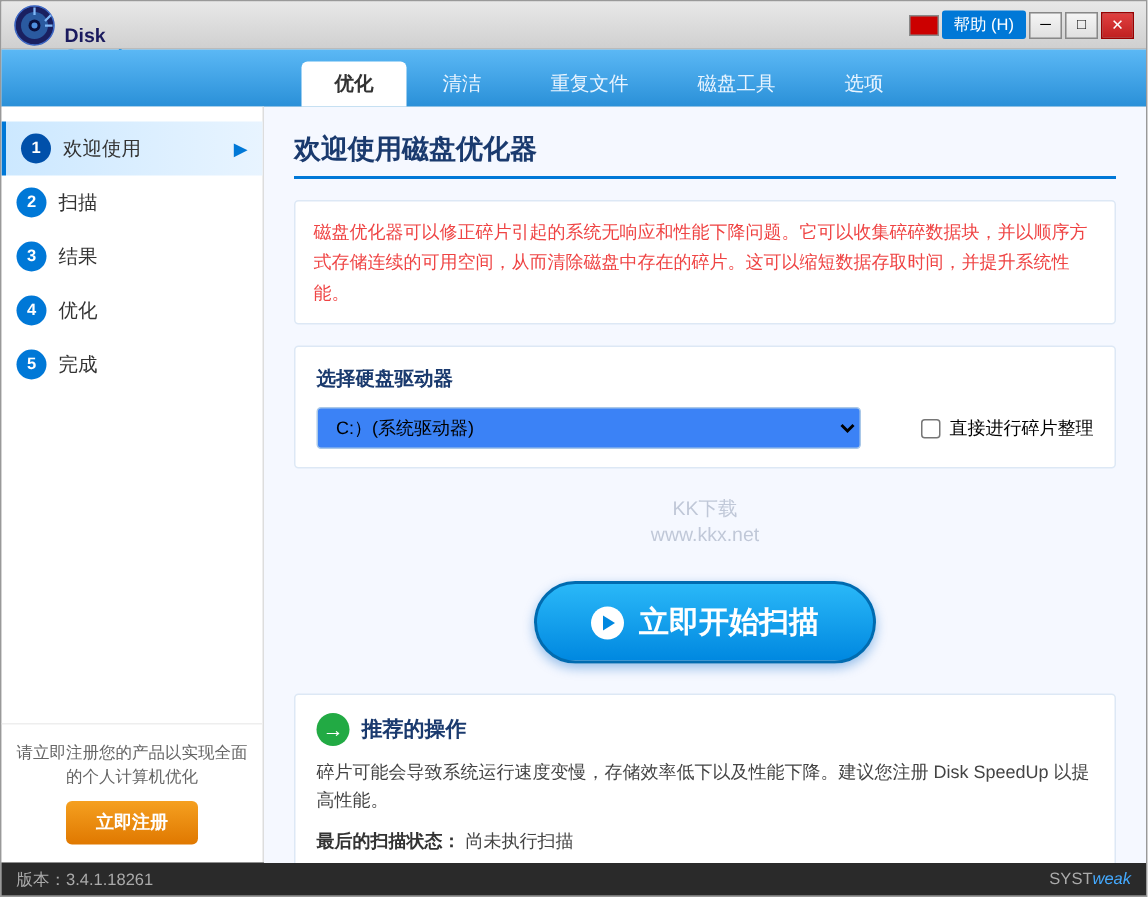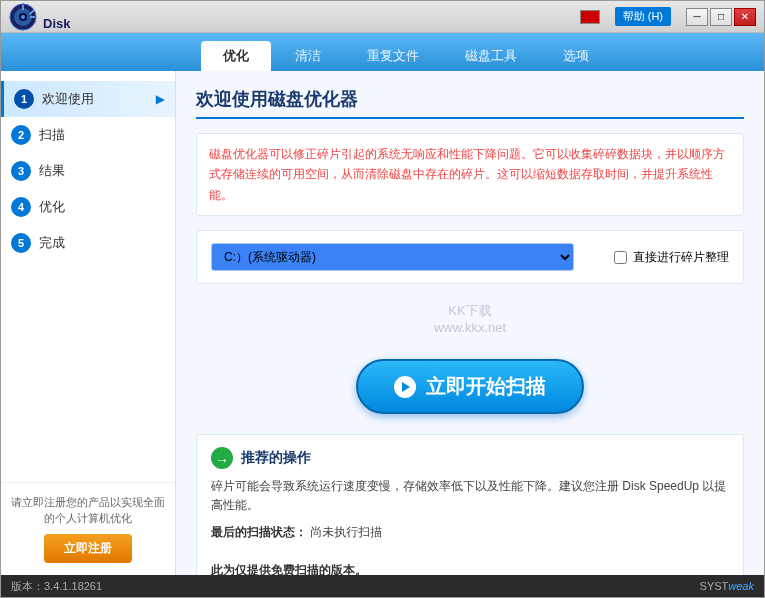--- a/index.html
+++ b/index.html
@@ -50,21 +50,21 @@
       color: #1a1a5e;
     }
     .logo-text .speedup {
       font-size: 13px;
       font-weight: bold;
       color: #0078d7;
     }
     .title-bar-right {
       display: flex;
       align-items: center;
-      gap: 15px;
+      gap: 2px;
       padding-left: 23px;
     }
     .help-btn {
       background: #0078d7;
       color: white;
       border: none;
       padding: 2px 8px;
       font-size: 11px;
       cursor: pointer;
       border-radius: 2px;
@@ -444,20 +444,21 @@
         <div class="register-text">请立即注册您的产品以实现全面的个人计算机优化</div>
         <button class="register-btn">立即注册</button>
       </div>
     </div>
 
     <div class="content">
       <div class="content-title">欢迎使用磁盘优化器</div>
       <div class="content-desc">磁盘优化器可以修正碎片引起的系统无响应和性能下降问题。它可以收集碎碎数据块，并以顺序方式存储连续的可用空间，从而清除磁盘中存在的碎片。这可以缩短数据存取时间，并提升系统性能。</div>
 
       <div class="drive-section">
+        <div class="drive-section-title">选择硬盘驱动器</div>
         <div class="drive-row">
           <select class="drive-select">
             <option>C:）(系统驱动器)</option>
           </select>
           <div class="defrag-checkbox-row">
             <input type="checkbox" class="defrag-checkbox" style="">
             <label>直接进行碎片整理</label>
           </div>
         </div>
       </div>

